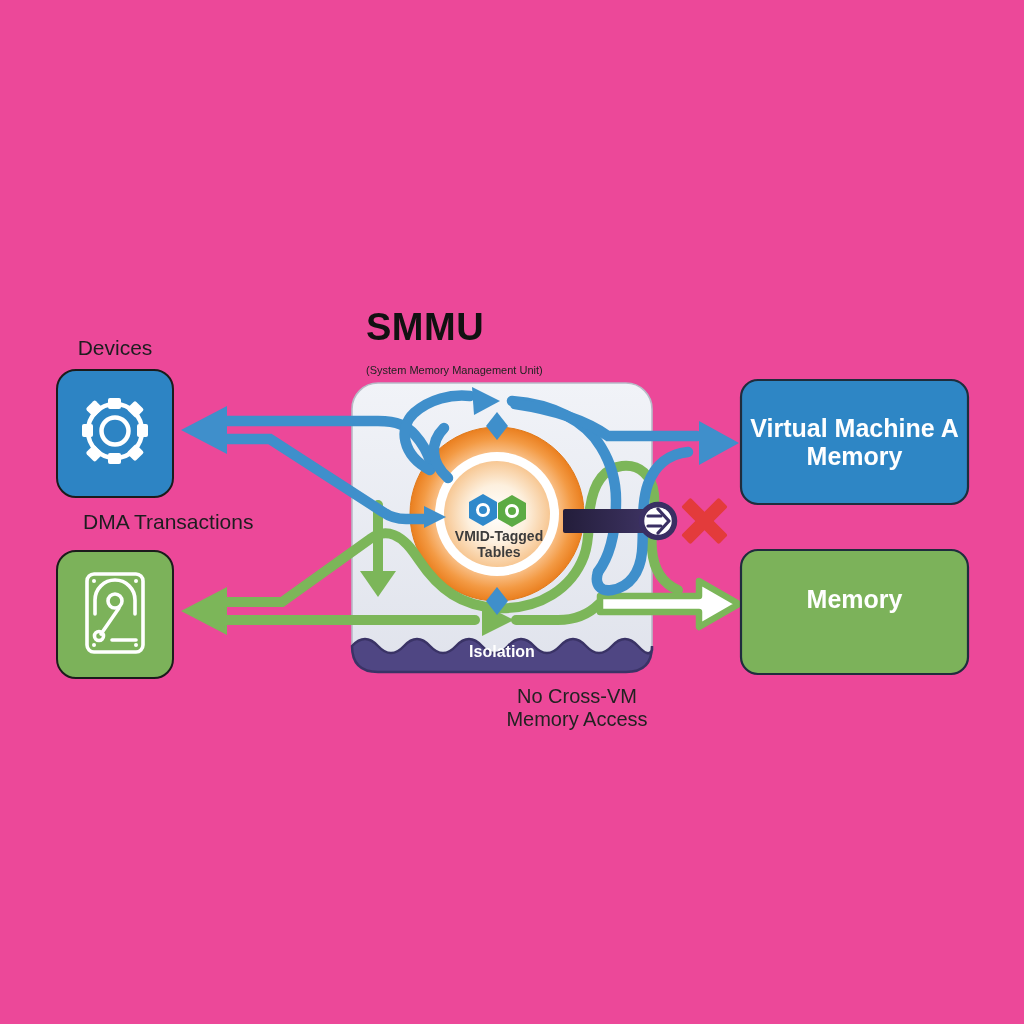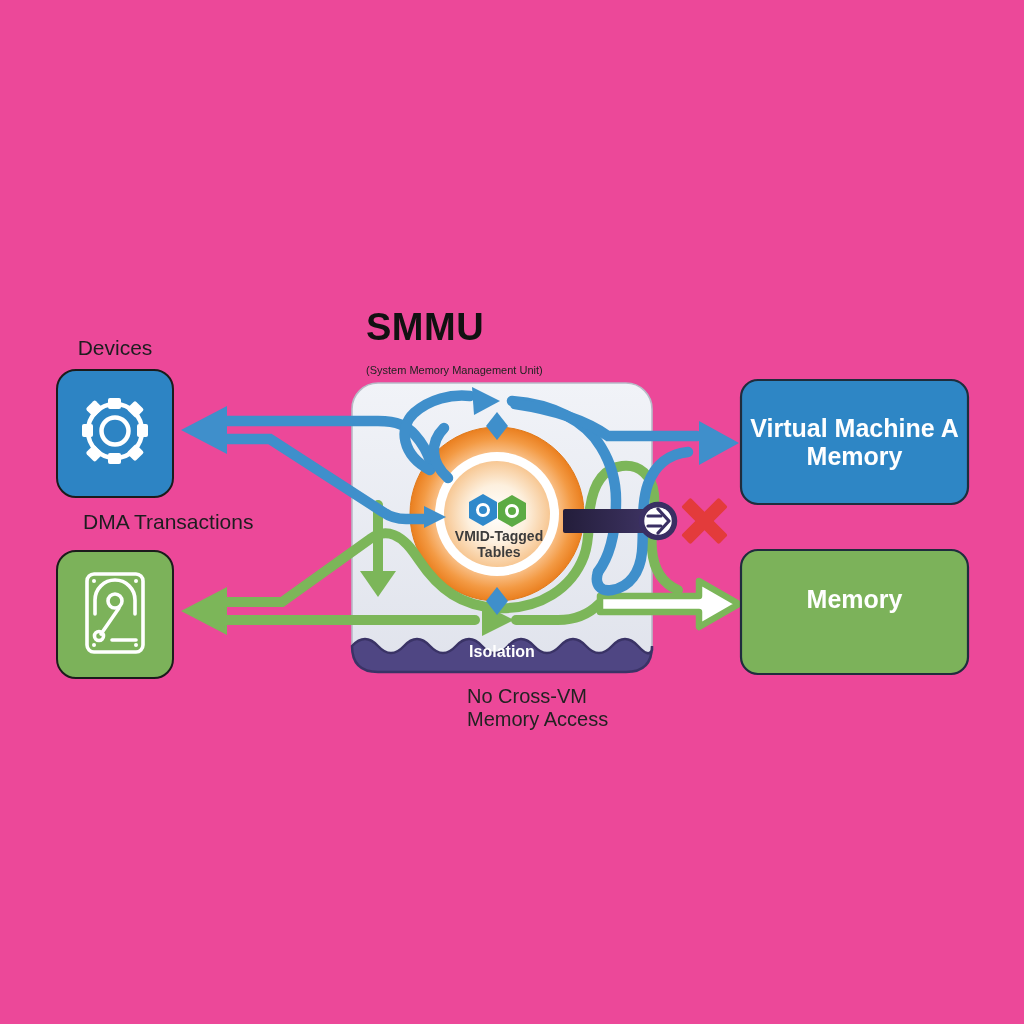--- a/index.html
+++ b/index.html
@@ -6,21 +6,21 @@
   .stage{position:relative;width:1024px;height:1024px;background:#ec4899;overflow:hidden;
          font-family:"Liberation Sans",sans-serif;}
   .stage svg{position:absolute;left:0;top:0;}
   .lbl{position:absolute;color:#1d1d1f;}
   .lbl-devices{left:57px;top:336px;width:116px;text-align:center;font-size:21px;font-weight:500;}
   .lbl-dma{left:55px;top:510px;width:220px;font-size:21px;font-weight:500;margin-left:28px;}
   .ttl-smmu{left:366px;top:306px;font-size:38px;font-weight:700;letter-spacing:.5px;color:#111;}
   .ttl-sub{left:366px;top:364px;font-size:11px;color:#222;}
   .lbl-vmid{left:427px;top:528px;width:144px;text-align:center;font-size:14px;line-height:16px;color:#3c3c3c;font-weight:bold;}
   .lbl-iso{left:352px;top:643px;width:300px;text-align:center;font-size:16px;font-weight:700;color:#ffffff;}
-  .lbl-nocross{left:467px;top:685px;width:220px;text-align:left;font-size:20px;line-height:23px;color:#222;}
+  .lbl-nocross{left:467px;top:685px;width:220px;text-align:center;font-size:20px;line-height:23px;color:#222;}
   .lbl-vma,.lbl-vmb{left:741px;width:227px;text-align:center;font-size:25px;line-height:28px;
         font-weight:700;color:#ffffff;}
   .lbl-vma{top:414px;}
   .lbl-vmb{top:585px;}
 </style>
 </head>
 <body>
 
 <div class="stage">
 

